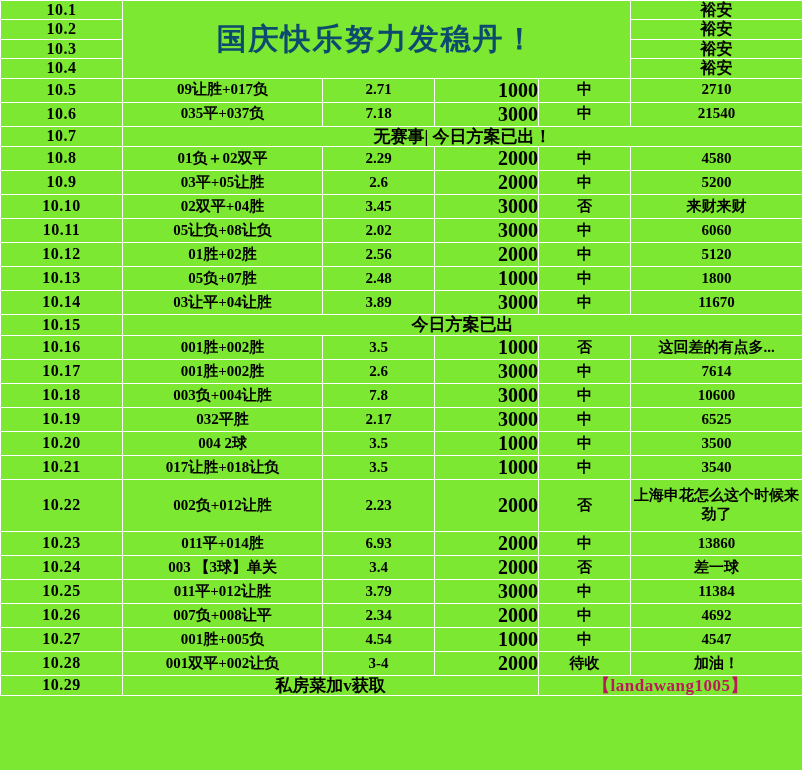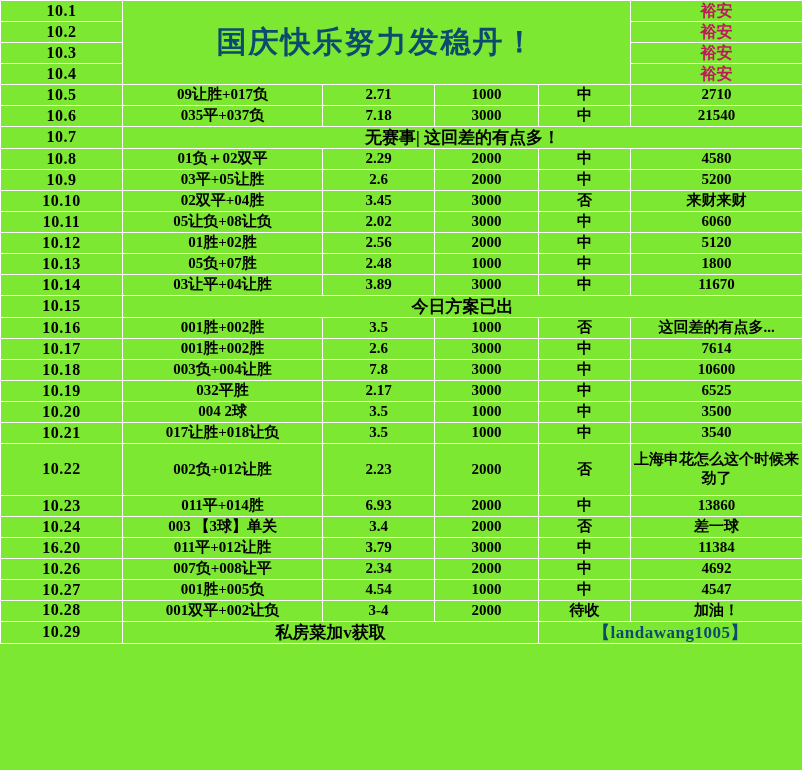--- a/index.html
+++ b/index.html
@@ -36,47 +36,47 @@
   col.c-date { width: 122px; }
   col.c-pick { width: 200px; }
   col.c-odds { width: 112px; }
   col.c-amt  { width: 104px; }
   col.c-res  { width: 92px; }
   col.c-ret  { width: 172px; }
 
   td.date { font-size: 16px; letter-spacing: 0.5px; }
   td.pick { font-size: 15px; }
   td.odds { font-size: 15px; }
-  td.amt  { font-size: 15px; }
+  td.amt  { font-size: 20px; text-align: right; }
   td.res  { font-size: 15px; }
   td.ret  { font-size: 15px; }
 
   td.title-cell {
     font-size: 30px;
     font-weight: bold;
     color: #0c4a6e;
     letter-spacing: 2px;
   }
   td.brand {
     font-size: 16px;
     font-weight: bold;
-    color: #be185d;
+    color: #000000;
   }
   td.banner {
     font-size: 17px;
     font-weight: bold;
   }
   td.ret-wrap {
     white-space: normal;
     font-size: 15px;
     line-height: 1.3;
     padding: 0 0;
   }
   td.highlight-red {
-    color: #0c4a6e;
+    color: #be185d;
     font-size: 17px;
     letter-spacing: 0.5px;
   }
 </style>
 </head>
 <body>
 
 <table>
   <colgroup>
     <col class="c-date">
@@ -119,21 +119,21 @@
       <td class="date">10.6</td>
       <td class="pick">035平+037负</td>
       <td class="odds">7.18</td>
       <td class="amt">3000</td>
       <td class="res">中</td>
       <td class="ret">21540</td>
     </tr>
 
     <tr>
       <td class="date">10.7</td>
-      <td class="banner" colspan="5">无赛事| 这回差的有点多！</td>
+      <td class="banner" colspan="5">无赛事| 今日方案已出！</td>
     </tr>
 
     <tr>
       <td class="date">10.8</td>
       <td class="pick">01负＋02双平</td>
       <td class="odds">2.29</td>
       <td class="amt">2000</td>
       <td class="res">中</td>
       <td class="ret">4580</td>
     </tr>
@@ -272,21 +272,21 @@
     <tr>
       <td class="date">10.24</td>
       <td class="pick">003 【3球】单关</td>
       <td class="odds">3.4</td>
       <td class="amt">2000</td>
       <td class="res">否</td>
       <td class="ret">差一球</td>
     </tr>
 
     <tr>
-      <td class="date">16.20</td>
+      <td class="date">10.25</td>
       <td class="pick">011平+012让胜</td>
       <td class="odds">3.79</td>
       <td class="amt">3000</td>
       <td class="res">中</td>
       <td class="ret">11384</td>
     </tr>
 
     <tr>
       <td class="date">10.26</td>
       <td class="pick">007负+008让平</td>

